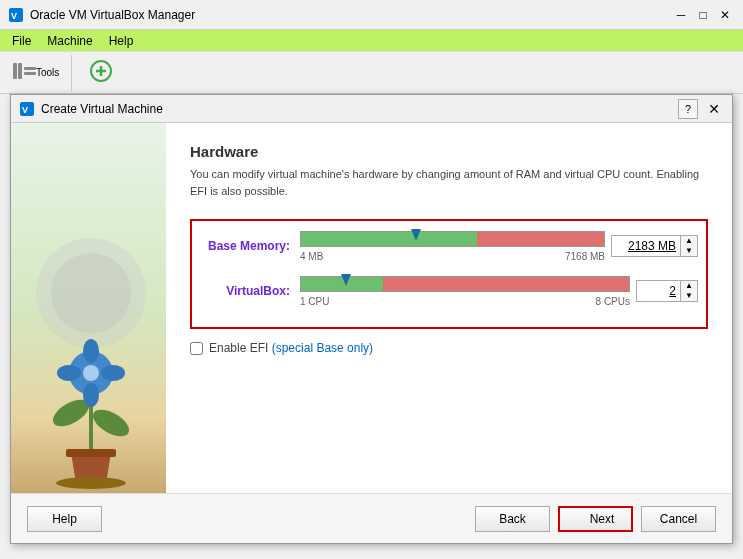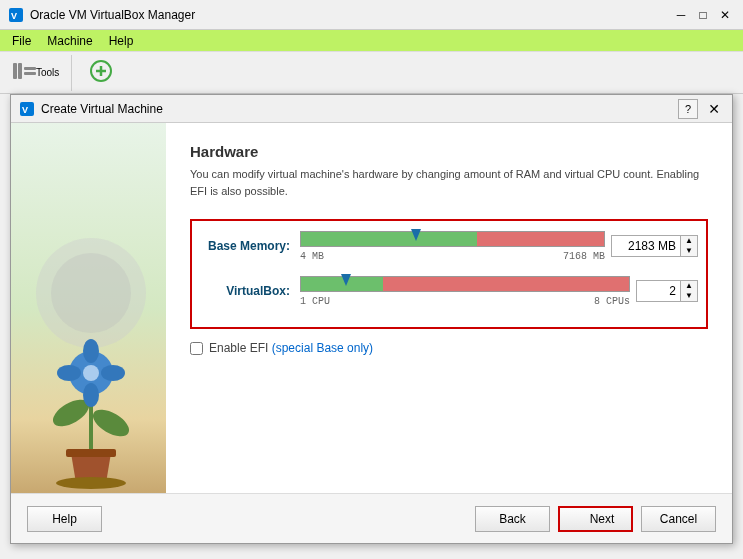--- a/index.html
+++ b/index.html
@@ -187,56 +187,56 @@
     .form-row {
       display: flex;
       align-items: center;
       margin-bottom: 12px;
     }
 
     .form-label {
       width: 100px;
       font-size: 12px;
       font-weight: bold;
-      color: #0c4a6e;
+      color: #6d28d9;
       text-align: right;
       padding-right: 10px;
       flex-shrink: 0;
     }
 
     .slider-container {
       flex: 1;
       display: flex;
       flex-direction: column;
       position: relative;
     }
 
     .slider-labels {
       display: flex;
       justify-content: space-between;
       font-size: 10px;
       color: #666;
       margin-top: 2px;
-      font-family: Liberation Mono, monospace;
     }
 
     .spinbox-container {
       display: flex;
       align-items: center;
       margin-left: 6px;
       flex-shrink: 0;
     }
 
     .spinbox-input {
       width: 60px;
       height: 22px;
       border: 1px solid #aaa;
       padding: 1px 4px;
       font-size: 12px;
       text-align: right;
+      text-decoration: underline;
     }
 
     .spinbox-arrows {
       display: flex;
       flex-direction: column;
       border: 1px solid #aaa;
       border-left: none;
       height: 22px;
     }
 

